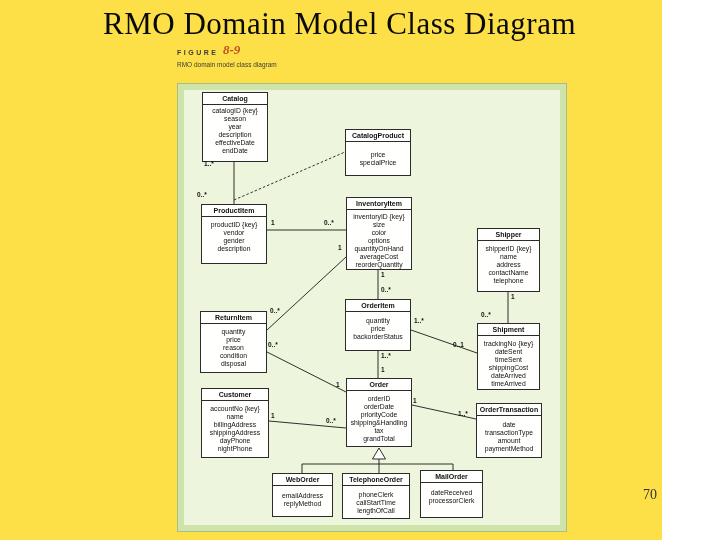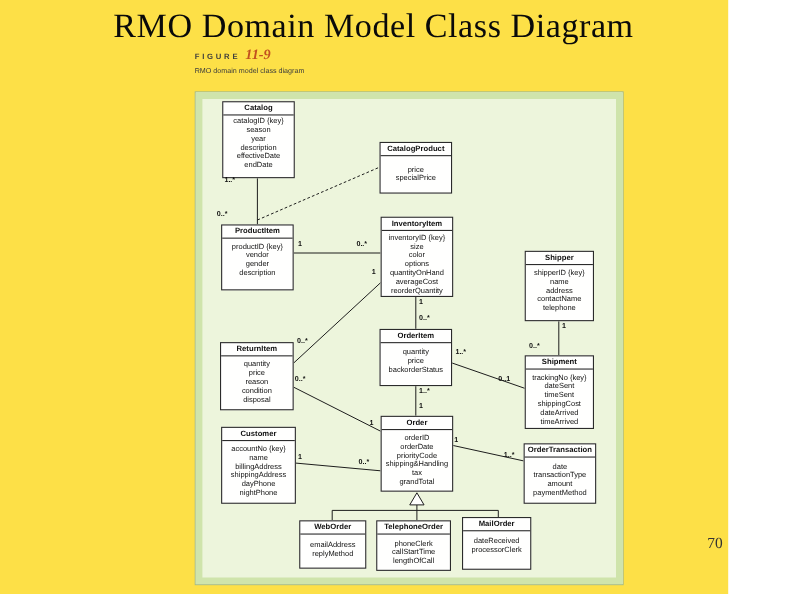--- a/index.html
+++ b/index.html
@@ -56,21 +56,21 @@
     font-family:"Liberation Serif", serif; font-size:14px; color:#333;
   }
 </style>
 </head>
 <body>
 
 <div class="slide">
   <h1 class="slide-title">RMO Domain Model Class Diagram</h1>
 
   <span class="fig-label">FIGURE</span>
-  <span class="fig-num">11-9</span>
+  <span class="fig-num">8-9</span>
   <div class="fig-caption">RMO domain model class diagram</div>
 
   <div class="panel"></div>
 
   <svg class="edges" id="edges" viewBox="0 0 720 540">
       <line x1="234" y1="162" x2="234" y2="204" stroke="#1a1a1a" stroke-width="0.9"></line>
       <line x1="234" y1="200" x2="345" y2="152" stroke="#1a1a1a" stroke-width="0.9" stroke-dasharray="2.5 2"></line>
       <line x1="267" y1="230" x2="346" y2="230" stroke="#1a1a1a" stroke-width="0.9"></line>
       <line x1="346" y1="257" x2="267" y2="330" stroke="#1a1a1a" stroke-width="0.9"></line>
       <line x1="267" y1="352" x2="346" y2="392" stroke="#1a1a1a" stroke-width="0.9"></line>

